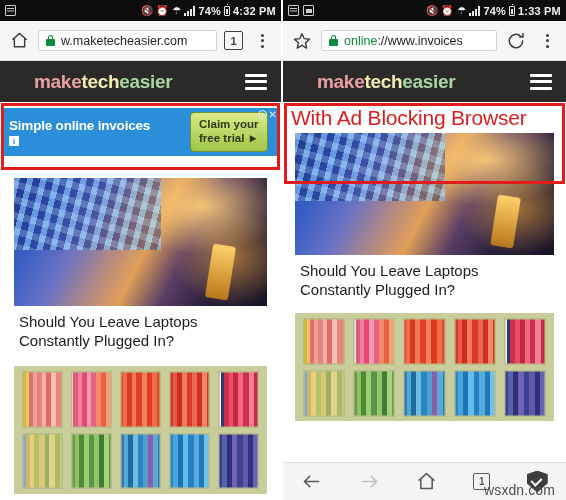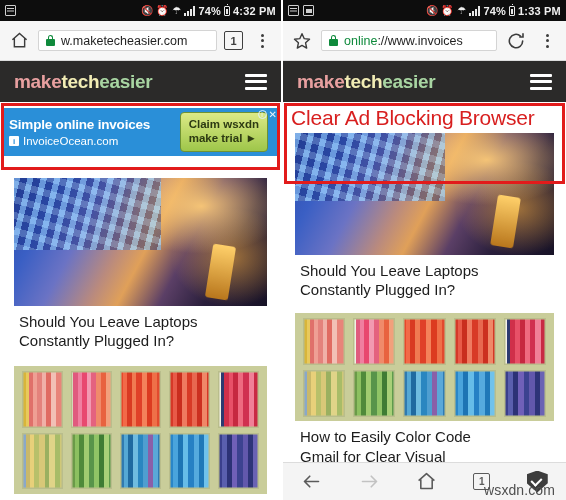--- a/index.html
+++ b/index.html
@@ -55,21 +55,21 @@
   .tabcount { width:19px; height:19px; border:1.8px solid #3f3f3f; border-radius:2px;
               font-size:11px; font-weight:700; color:#3f3f3f; display:flex;
               align-items:center; justify-content:center; flex:0 0 19px; }
   .kebab { display:flex; flex-direction:column; gap:2.5px; align-items:center; }
   .kebab span { width:3px; height:3px; border-radius:50%; background:#3c3c3c; display:block; }
 
   
   .site-header { height:41px; background:#2b2a29; display:flex; align-items:center;
                  padding:0 14px; }
   .logo { font-size:19px; font-weight:700; letter-spacing:-.3px; }
-  .logo .s1 { color:#e8a0a0; }
+  .logo .s1 { color:#e8a0a0;margin-left:20px; }
   .logo .s2 { color:#f2edb5; }
   .logo .s3 { color:#a8d5a2; }
   .hamburger { margin-left:auto; display:flex; flex-direction:column; gap:3.5px; }
   .hamburger span { display:block; width:22px; height:3px; background:#fff; border-radius:1px; }
 
   
   .page { position:relative; background:#fff; height:calc(500px - 21px - 40px - 41px);
           overflow:hidden; }
 
   .redbox { position:absolute; border:3px solid #e21b1b; z-index:9; pointer-events:none; }
@@ -214,26 +214,25 @@
     <div class="page">
 
       <div class="redbox" style="left:1px; top:1px; right:1px; height:67px;"></div>
 
       <div class="adwrap">
         <div class="ad">
           <div class="ad-text">
             <div class="ad-head">Simple online invoices</div>
             <div class="ad-sub">
               <span class="ad-ibadge">i</span>
-              <span>InvoiceOcean.com</span>
             </div>
           </div>
           <div class="ad-cta">
-            <div>Claim wsxdn</div>
-            <div>make trial ►</div>
+            <div>Claim your</div>
+            <div>free trial ►</div>
           </div>
           <div class="ad-close">
             <span class="ad-i">i</span>
             <span>✕</span>
           </div>
         </div>
       </div>
 
       <div class="card" style="margin-top:14px;">
         <div class="thumb laptop-img"></div>
@@ -320,21 +319,21 @@
           <span></span>
           <span></span>
           <span></span>
         </div>
     </div>
 
     <div class="page">
 
       <div class="redbox" style="left:1px; top:1px; right:1px; height:81px;"></div>
 
-      <div class="redhead">Clear Ad Blocking Browser</div>
+      <div class="redhead">With Ad Blocking Browser</div>
 
       <div class="card right-card">
         <div class="thumb laptop-img" style="height:122px;"></div>
         <div class="cap">Should You Leave Laptops Constantly Plugged In?</div>
       </div>
 
       <div class="card right-card">
         <div class="thumb shelf-img" style="height:108px;">
           <div class="row top">
             <div class="cell" style="background:repeating-linear-gradient(90deg,#d8b53a 0 9%,#e8c95c 9%,#e8c95c 17%,#e0706a 17% 27%,#ef9f94 27% 36%,#e4827c 36% 48%,#f0b0a8 48% 58%,#e06b62 58% 70%,#f2c0b6 70% 82%,#e8847a 82% 100%);"></div>
@@ -344,21 +343,20 @@
             <div class="cell" style="background:repeating-linear-gradient(90deg,#f2f0e8 0 7%,#2c3a70 7% 14%,#d02f4a 14% 26%,#e85068 26% 37%,#c62840 37% 50%,#ee6a80 50% 62%,#d03050 62% 75%,#f08098 75% 88%,#c82a44 88% 100%);"></div>
           </div>
           <div class="row bot">
             <div class="cell" style="background:repeating-linear-gradient(90deg,#8aa8c8 0 9%,#c9b86a 9% 19%,#e8d07a 19% 30%,#b8c06a 30% 42%,#d8c878 42% 55%,#9ab060 55% 67%,#e0d488 67% 80%,#a8bc68 80% 92%,#cfc878 92% 100%);"></div>
             <div class="cell" style="background:repeating-linear-gradient(90deg,#6a9a48 0 9%,#8cc060 9% 19%,#4f8a3a 19% 31%,#a0cc70 31% 43%,#58944a 43% 56%,#90c466 56% 68%,#3f7c34 68% 80%,#a8d078 80% 92%,#5d9a4c 92% 100%);"></div>
             <div class="cell" style="background:repeating-linear-gradient(90deg,#2f7ab0 0 9%,#55a8d4 9% 19%,#1f6aa0 19% 31%,#6fbce0 31% 43%,#2a86c0 43% 56%,#4f9ed0 56% 68%,#8a5fa8 68% 80%,#5aa8d8 80% 92%,#2d7ab4 92% 100%);"></div>
             <div class="cell" style="background:repeating-linear-gradient(90deg,#2a86c8 0 10%,#4aa4dc 10% 21%,#1d74b4 21% 34%,#66bce8 34% 47%,#2680c4 47% 60%,#55aade 60% 73%,#1f78b8 73% 86%,#70c2ec 86% 100%);"></div>
             <div class="cell" style="background:repeating-linear-gradient(90deg,#3a3f8c 0 10%,#5a5fae 10% 21%,#2c3276 21% 34%,#7060b8 34% 47%,#3c4290 47% 60%,#6258ac 60% 73%,#2e3478 73% 86%,#6a62b4 86% 100%);"></div>
           </div>
         </div>
-        <div class="cap">How to Easily Color Code Gmail for Clear Visual</div>
       </div>
 
       <div class="bottomnav">
         <div class="bn">
           <svg width="21" height="21" viewBox="0 0 24 24" fill="none" stroke="currentColor" stroke-width="1.9" stroke-linecap="round" stroke-linejoin="round">
             <path d="M20 12 H4 M10 6 L4 12 L10 18"></path>
           </svg>
         </div>
         <div class="bn dim">
           <svg width="21" height="21" viewBox="0 0 24 24" fill="none" stroke="currentColor" stroke-width="1.9" stroke-linecap="round" stroke-linejoin="round">

